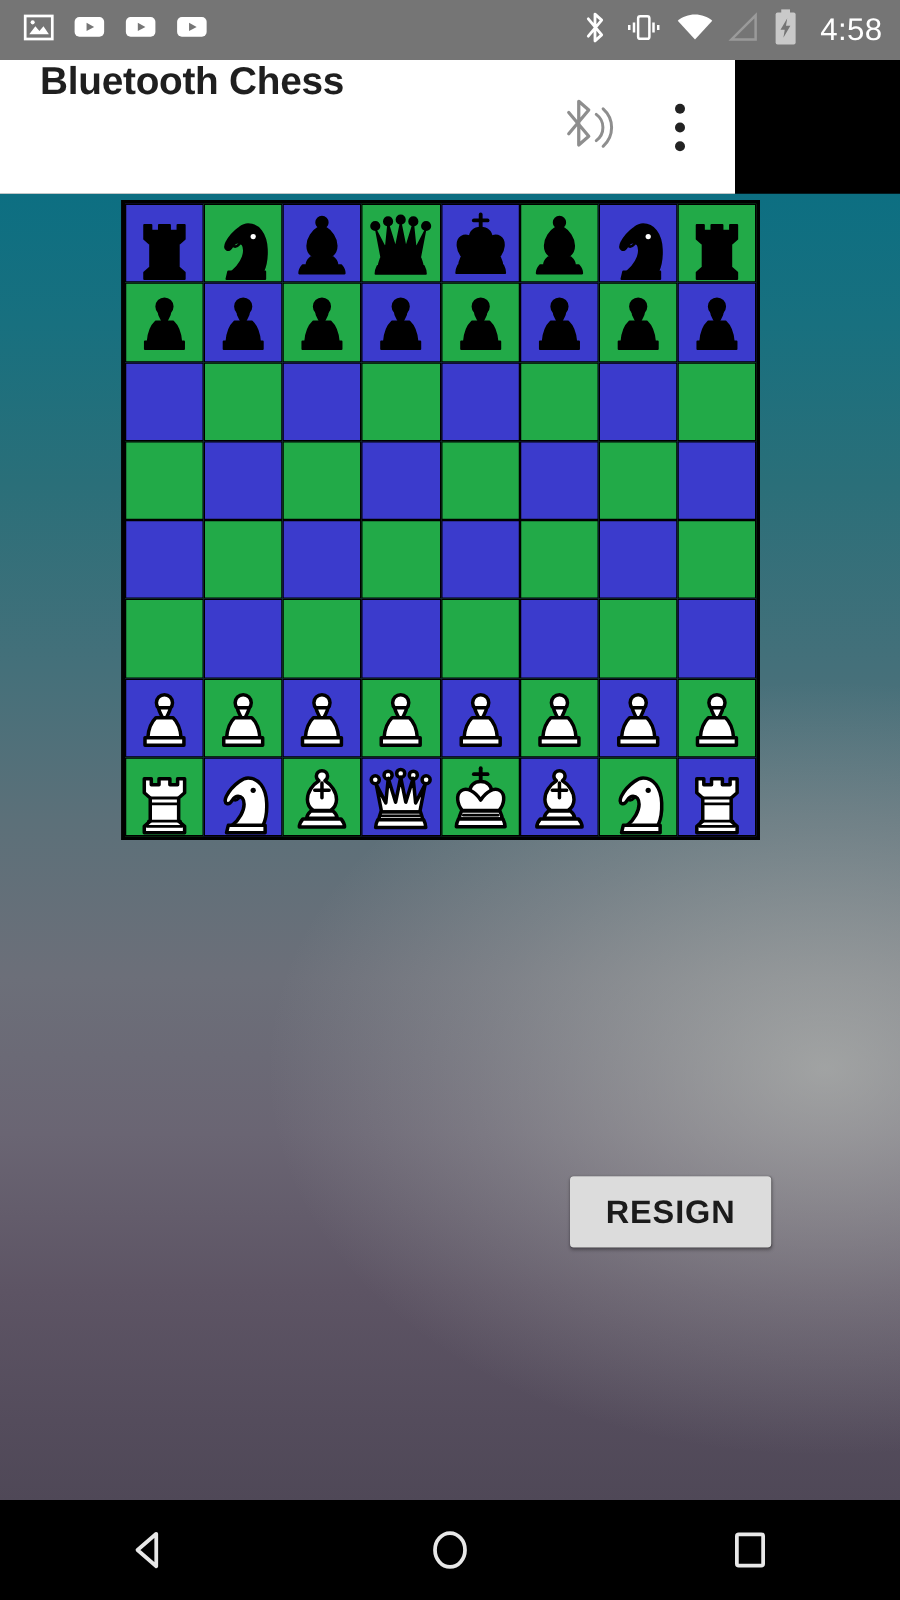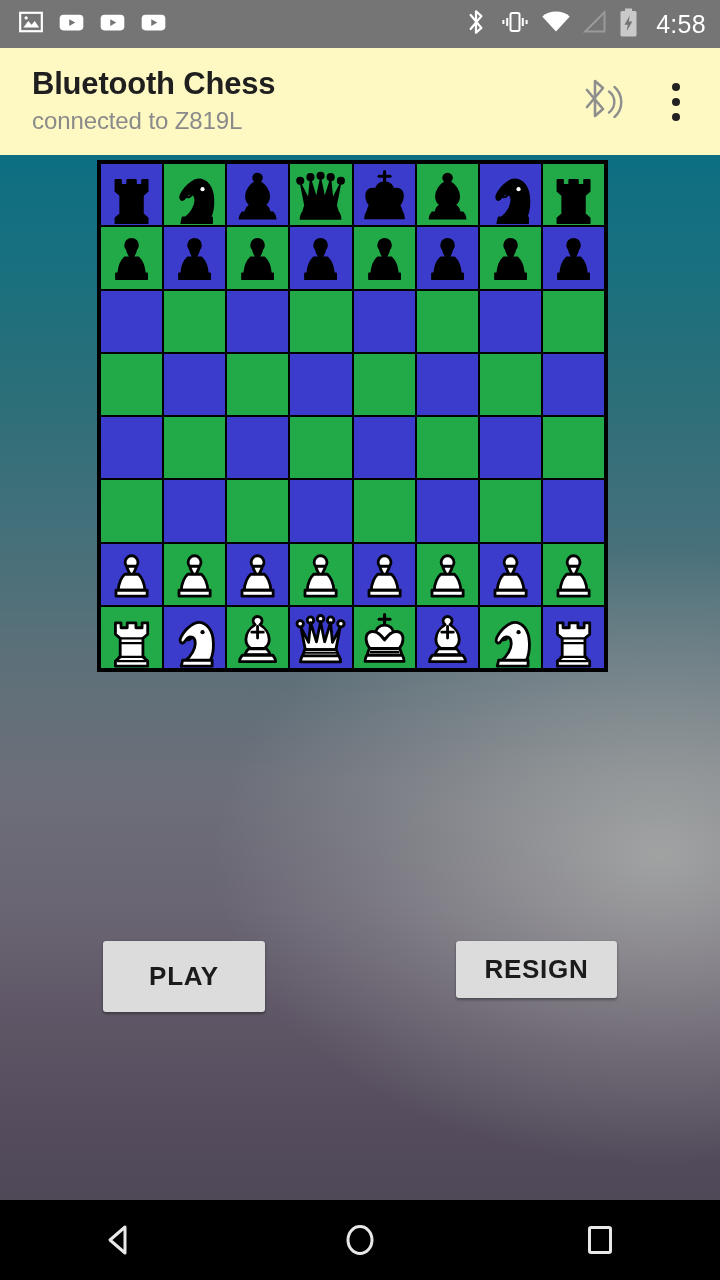--- a/index.html
+++ b/index.html
@@ -38,23 +38,23 @@
   .sb-left{ display:flex; align-items:center; gap:14px; flex:1; }
   .sb-right{ display:flex; align-items:center; gap:11px; }
   .sb-time{
     color:#fff; font-size:25px; font-weight:400; letter-spacing:0.3px;
     margin-left:7px;
   }
   .sb-ico{ display:block; }
 
   
   .appbar{
-    position:absolute; left:0; top:48px; width:720px; height:107px;
-    background:#fef9c3;
-    display:flex; align-items:center;
+    position:absolute; left:0; top:48px; width:588px; height:107px;
+    background:#ffffff;
+    display:flex; 
   }
   .appbar-text{ flex:1; padding-left:32px; }
   .app-title{
     font-size:31px; font-weight:bold; color:#1f1f1f;
     letter-spacing:-0.2px; line-height:1.12;
   }
   .app-subtitle{
     font-size:24px; color:#8a8a8a; line-height:1.3; margin-top:3px;
     letter-spacing:-0.1px;
   }
@@ -166,21 +166,20 @@
           <path d="M10.8 7.5L5.4 16.8h3.4l-1.1 6.4 5.6-9.6h-3.5z" fill="#757575"></path>
         </svg>
       </span>
       <span class="sb-time">4:58</span>
     </div>
   </div>
 
   <div class="appbar">
     <div class="appbar-text">
       <div class="app-title">Bluetooth Chess</div>
-      <div class="app-subtitle">connected to Z819L</div>
     </div>
     <div class="appbar-actions">
       <span class="bt-action">
         <svg width="46" height="52" viewBox="0 0 46 52">
           <path d="M9 14l16 19-8 7V5l8 7L9 31" fill="none" stroke="#8e8e8e" stroke-width="2.6" stroke-linejoin="round" stroke-linecap="round"></path>
           <path d="M31 15.5a13 13 0 0 1 0 21" fill="none" stroke="#8e8e8e" stroke-width="2.4" stroke-linecap="round"></path>
           <path d="M36.5 11a20 20 0 0 1 0 30" fill="none" stroke="#8e8e8e" stroke-width="2.4" stroke-linecap="round"></path>
         </svg>
       </span>
       <span class="menu-dots">
@@ -549,21 +548,20 @@
             <path d="M11 12h4v3.4h4.4V12h6.2v3.4H30V12h4v8l-3.4 3v13.2l3.4 3v3.6H11v-3.6l3.4-3V23L11 20z" fill="#ffffff" stroke="#000000" stroke-width="2" stroke-linejoin="round"></path>
             <path d="M14.6 23h15.8" fill="none" stroke="#000000" stroke-width="1.6" stroke-linecap="round"></path>
             <path d="M14.6 26.4h15.8" fill="none" stroke="#000000" stroke-width="1.6" stroke-linecap="round"></path>
             <path d="M13.4 36.2h18.2" fill="none" stroke="#000000" stroke-width="1.6" stroke-linecap="round"></path>
             <path d="M12.6 39.2h19.8" fill="none" stroke="#000000" stroke-width="1.6" stroke-linecap="round"></path>
           </svg>
         </span>
       </div>
     </div>
 
-  <div class="btn" id="btn-play">PLAY</div>
   <div class="btn" id="btn-resign">RESIGN</div>
 
   <div class="navbar">
     <span class="nav-btn">
       <svg width="44" height="44" viewBox="0 0 44 44">
         <path d="M27 9L12 22l15 13z" fill="none" stroke="#e8e8e8" stroke-width="3" stroke-linejoin="round"></path>
       </svg>
     </span>
     <span class="nav-btn">
       <svg width="44" height="44" viewBox="0 0 44 44">

